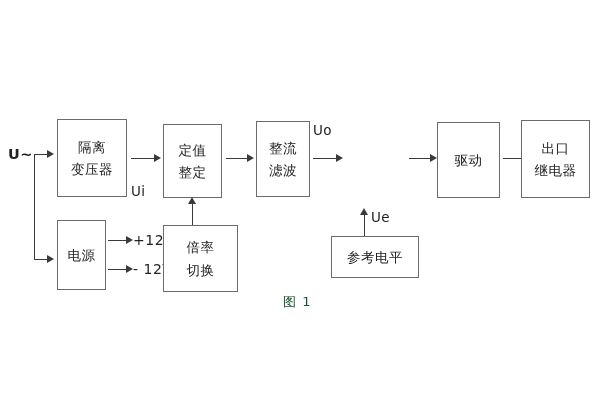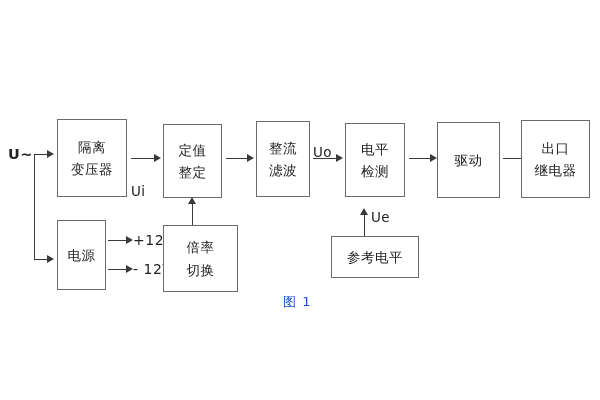--- a/index.html
+++ b/index.html
@@ -77,21 +77,21 @@
   .lbl-sig {
     font-size: 13.5px;
   }
   .lbl-rail {
     font-size: 14px;
     letter-spacing: 0.5px;
   }
   .caption {
     position: absolute;
     font-size: 13px;
-    color: #1d4ed8;
+    color: #14532d;
     letter-spacing: 1px;
   }
 </style>
 </head>
 <body>
 
 <div id="canvas">
 
   <div class="lbl lbl-src" style="left:8px; top:146px;">U~</div>
 
@@ -120,28 +120,24 @@
   </div>
 
   <div class="hline" style="left:226px; top:158px; width:22px;"></div>
   <div class="arrow-r" style="left:247px; top:153.5px;"></div>
 
   <div class="block" style="left:256px; top:121px; width:54px; height:76px;">
     <span class="ln">整流</span>
     <span class="ln">滤波</span>
   </div>
 
-  <div class="lbl lbl-sig" style="left:313px; top:144px;">Uo</div>
+  <div class="lbl lbl-sig" style="left:313px; top:122px;">Uo</div>
   <div class="hline" style="left:313px; top:158px; width:24px;"></div>
   <div class="arrow-r" style="left:336px; top:153.5px;"></div>
 
-  <div class="block" style="left:345px; top:123px; width:60px; height:74px;">
-    <span class="ln">电平</span>
-    <span class="ln">检测</span>
-  </div>
 
   <div class="hline" style="left:409px; top:158px; width:22px;"></div>
   <div class="arrow-r" style="left:430px; top:153.5px;"></div>
 
   <div class="block" style="left:437px; top:122px; width:63px; height:76px;">
     <span class="ln">驱动</span>
   </div>
 
   <div class="hline" style="left:503px; top:158px; width:22px;"></div>
   <div class="arrow-r" style="left:524px; top:153.5px;"></div>

